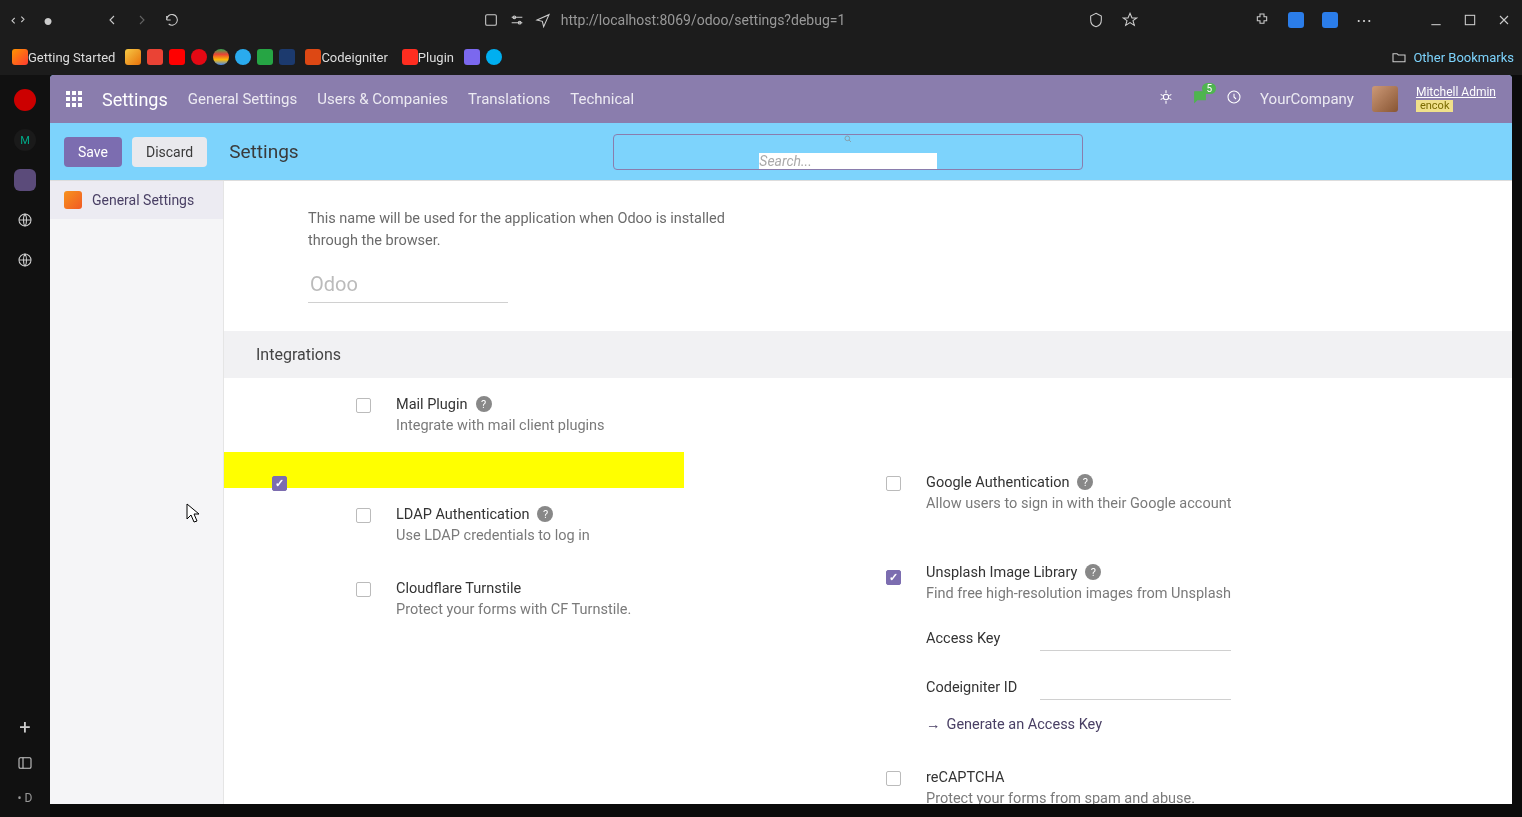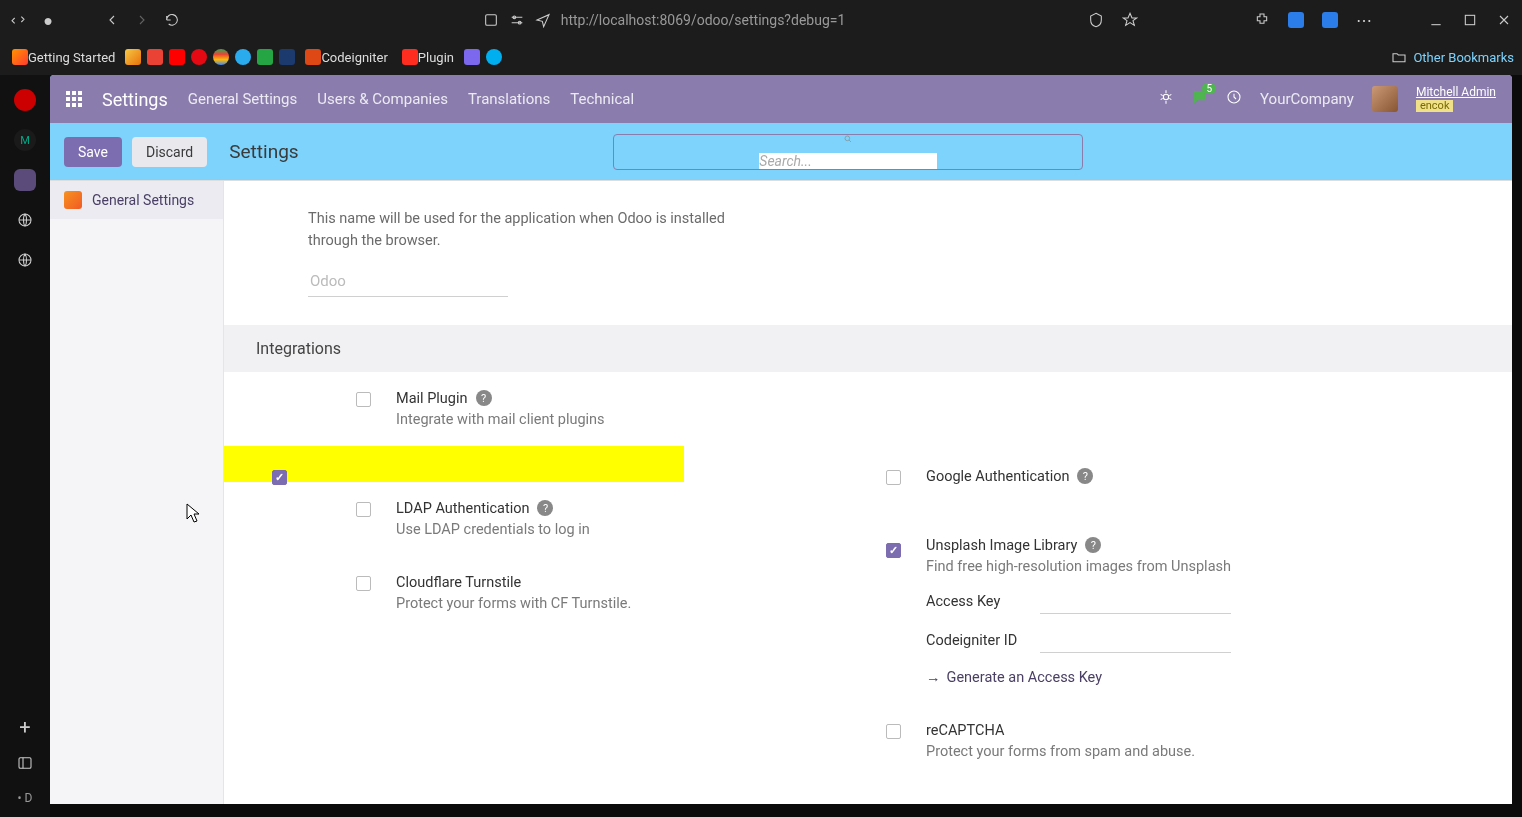--- a/index.html
+++ b/index.html
@@ -53,21 +53,21 @@
 
 .main { flex: 1; display: flex; overflow: hidden; }
 .settings-sidebar { width: 174px; background: #f5f5f7; border-right: 1px solid #e5e5e5; }
 .sidebar-item { display: flex; align-items: center; gap: 10px; padding: 10px 14px; background: #ecebf2; color: #4a4065; font-size: 14px; cursor: pointer; }
 .sidebar-icon { width: 18px; height: 18px; border-radius: 3px; background: linear-gradient(135deg,#f7931e,#f15a24); }
 
 .content { flex: 1; background: #fff; overflow-y: auto; position: relative; }
 .content-inner { padding-left: 84px; padding-right: 30px; }
 
 .helper-text { color: #6b6b6b; font-size: 14.5px; line-height: 1.5; padding-top: 4px; margin-top: 23px; }
-.text-input { border: none; border-bottom: 1px solid #d0d0d0; padding: 6px 2px; width: 200px; font-size: 15px; color: #888; margin-top: 14px; background: transparent; }
+.text-input { border: none; border-bottom: 1px solid #d0d0d0; padding: 6px 2px; width: 200px; font-size: 20px; color: #888; margin-top: 14px; background: transparent; }
 
 .section-header { background: #f1f1f3; margin: 28px -30px 0 -84px; padding: 14px 30px 14px 32px; font-size: 16px; color: #444; }
 
 .settings-grid { display: flex; gap: 70px; }
 .col { flex: 0 0 460px; }
 
 .setting-block { display: flex; gap: 20px; padding: 18px 0 18px 48px; position: relative; }
 .setting-block .cb-wrap { position: absolute; left: 48px; top: 20px; }
 .setting-body { margin-left: 40px; }
 .sb-title { font-size: 14.5px; color: #333; display: flex; align-items: center; gap: 8px; }
@@ -75,21 +75,21 @@
 .help-bubble { width: 16px; height: 16px; border-radius: 50%; background: #888; color: #fff; font-size: 11px; display: inline-flex; align-items: center; justify-content: center; cursor: pointer; }
 .action-link { color: #4a4065; font-size: 14.5px; margin-top: 16px; cursor: pointer; display: flex; align-items: center; gap: 6px; }
 .arrow-r::before { content: "→"; color: #4a4065; font-weight: bold; }
 
 .checkbox { width: 15px; height: 15px; border: 1.5px solid #bbb; border-radius: 2px; display: inline-flex; align-items: center; justify-content: center; cursor: pointer; background:#fff;}
 .checkbox.checked { background: #7c6db0; border-color: #7c6db0; }
 .checkbox.checked::after { content: "✓"; color: #fff; font-size: 11px; font-weight: bold; }
 
 .highlight { background: #ffff00 !important; margin-left: -84px; padding-left: 48px; padding-right:20px; width: 460px; }
 
-.field-row { display: flex; align-items: center; gap: 14px; margin-top: 14px; }
+.field-row { display: flex; align-items: center; gap: 14px; margin-top: 24px; }
 .field-label { font-size: 14.5px; color: #333; width: 100px; }
 .field-input { border: none; border-bottom: 1px solid #d0d0d0; flex: 1; padding: 4px 0; font-size: 14px; }
 
 
 .sicon { width: 16px; height: 16px; fill: none; stroke: #ccc; stroke-width: 1.6; }
 .sicon-w { stroke: #fff; }
 
 .cursor-arrow { position: absolute; left: 186px; top: 503px; width: 14px; height: 20px; pointer-events:none; }
 </style>
 </head>
@@ -351,20 +351,21 @@
           <div class="col">
             <div class="setting-block" style="visibility:hidden;height:78px"></div>
 
             <div class="setting-block">
               <span class="cb-wrap"><span class="checkbox"></span></span>
               <div class="setting-body">
                 <div class="sb-title">
                     <span>Google Authentication</span>
                     <span class="help-bubble">?</span>
                   </div>
+                <div class="sb-desc">Allow users to sign in with their Google account</div>
               </div>
             </div>
 
             <div class="setting-block" style="padding-top:34px">
               <span class="cb-wrap" style="top:36px"><span class="checkbox checked"></span></span>
               <div class="setting-body">
                 <div class="sb-title">
                     <span>Unsplash Image Library</span>
                     <span class="help-bubble">?</span>
                   </div>

